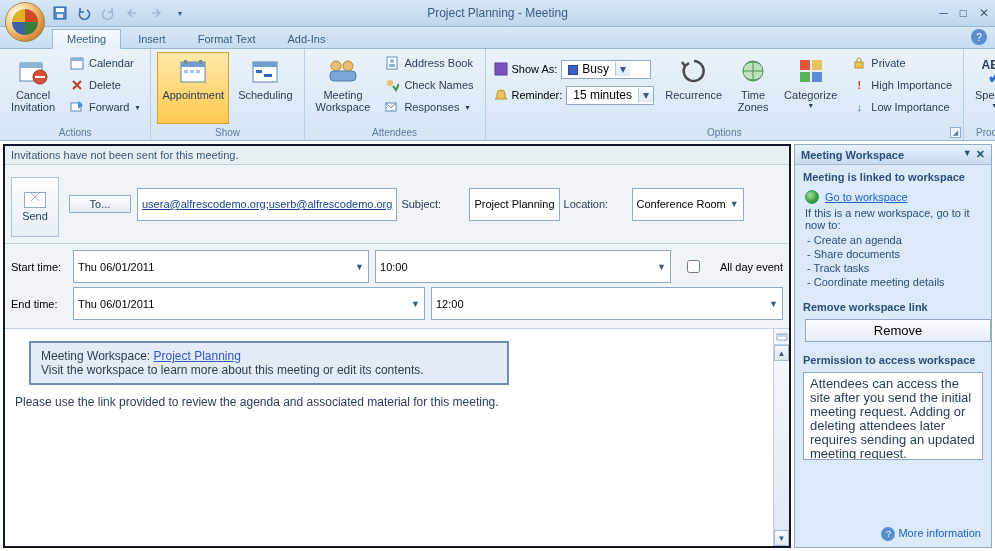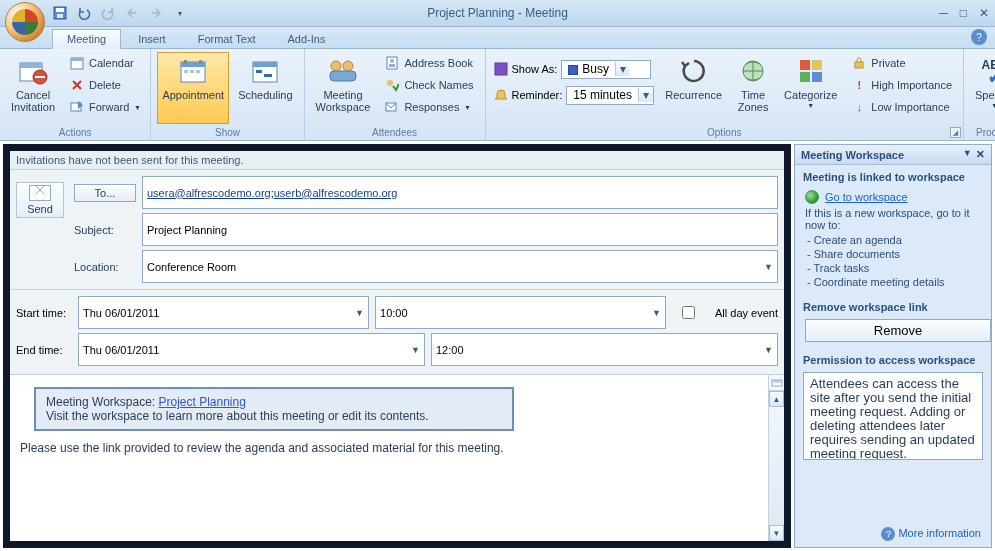--- a/index.html
+++ b/index.html
@@ -36,27 +36,27 @@
 .smallbtns { display:flex; flex-direction:column; gap:0; }
 .smallbtn { display:flex; align-items:center; gap:4px; padding:2px 4px; height:22px; cursor:pointer; font-size:11px; color:#2a3e57; border:1px solid transparent; white-space:nowrap;}
 .smallbtn .sico { width:16px; height:16px; display:inline-flex; align-items:center; justify-content:center; }
 .inline-field { display:flex; align-items:center; gap:4px; height:22px; font-size:11px; padding:0 2px; }
 .combo { display:inline-flex; align-items:center; border:1px solid #8fa9c6; background:#fff; height:19px; font-size:12px; }
 .combo .val { padding: 0 6px; white-space:nowrap; }
 .combo .arr { width:15px; text-align:center; border-left:1px solid #b7cade; color:#4a6; background:linear-gradient(#f5faff,#dce9f6); color:#3b5b81;}
 
 
 .mainwrap { display:flex; height:calc(551px - 27px - 22px - 92px); }
-.mainleft { flex:1; display:flex; flex-direction:column; border:7px solid #0f172a; margin:3px 0 3px 3px; background:#fef9c3; }
+.mainleft { flex:1; display:flex; flex-direction:column; border:2px solid #0f172a; margin:3px 0 3px 3px; background:#fef9c3; }
 .infobar { background:#e8eff3; color:#3a587a; padding:3px 6px; border-bottom:1px solid #c2d1e0; font-size:11px;}
 .formarea { display:flex; padding:6px; gap:10px; border-bottom:1px solid #c2d1e0; background: #eef3f5;}
-.sendbox { width:48px; height:36px; margin-top:6px; border:1px solid #b0c3d8; background:linear-gradient(#fdfefe,#e6eef6); display:flex; flex-direction:column; align-items:center; justify-content:center; font-size:11px; color:#2a3e57; cursor:pointer; gap:2px;}
+.sendbox { width:48px; height:60px; margin-top:6px; border:1px solid #b0c3d8; background:linear-gradient(#fdfefe,#e6eef6); display:flex; flex-direction:column; align-items:center; justify-content:center; font-size:11px; color:#2a3e57; cursor:pointer; gap:2px;}
 .sendbox .env { width:22px; height:16px; border:1px solid #8fa9c6; background:#fff; position:relative;}
 .sendbox .env:after { content:""; position:absolute; left:0; right:0; top:0; height:8px; background:linear-gradient(135deg, transparent 48%, #8fa9c6 48% 52%, transparent 52%), linear-gradient(45deg, transparent 48%, #8fa9c6 48% 52%, transparent 52%);}
-.fields { flex:1; display:flex; flex-direction:column; gap:4px; }
+.fields { flex:1; display:flex; gap:4px; }
 .frow { display:flex; align-items:center; gap:6px; }
 .frow .flabel { width:62px; text-align:left; color:#2a3e57; }
 .btn { border:1px solid #8fa9c6; background:linear-gradient(#fdfefe,#e3ecf6); padding:2px 14px; font-size:11px; cursor:pointer; color:#2a3e57; }
 .txtin { flex:1; border:1px solid #8fa9c6; background:#fff; padding:2px 4px; font-size:11px; height:33px; display:flex; align-items:center; }
 .txtin.dd { justify-content:space-between; }
 .txtin .arr { color:#3b5b81; font-size:9px; padding-left:4px;}
 .timesrow { display:flex; flex-direction:column; gap:4px; padding: 6px 6px 8px 66px;  border-bottom:1px solid #c2d1e0; background:#eef3f5;}
 .timesrow .trow { display:flex; align-items:center; gap:6px; }
 .timesrow .tlabel { width:62px; margin-left:-66px; padding-left:6px;}
 .datebox { width:157px; }

